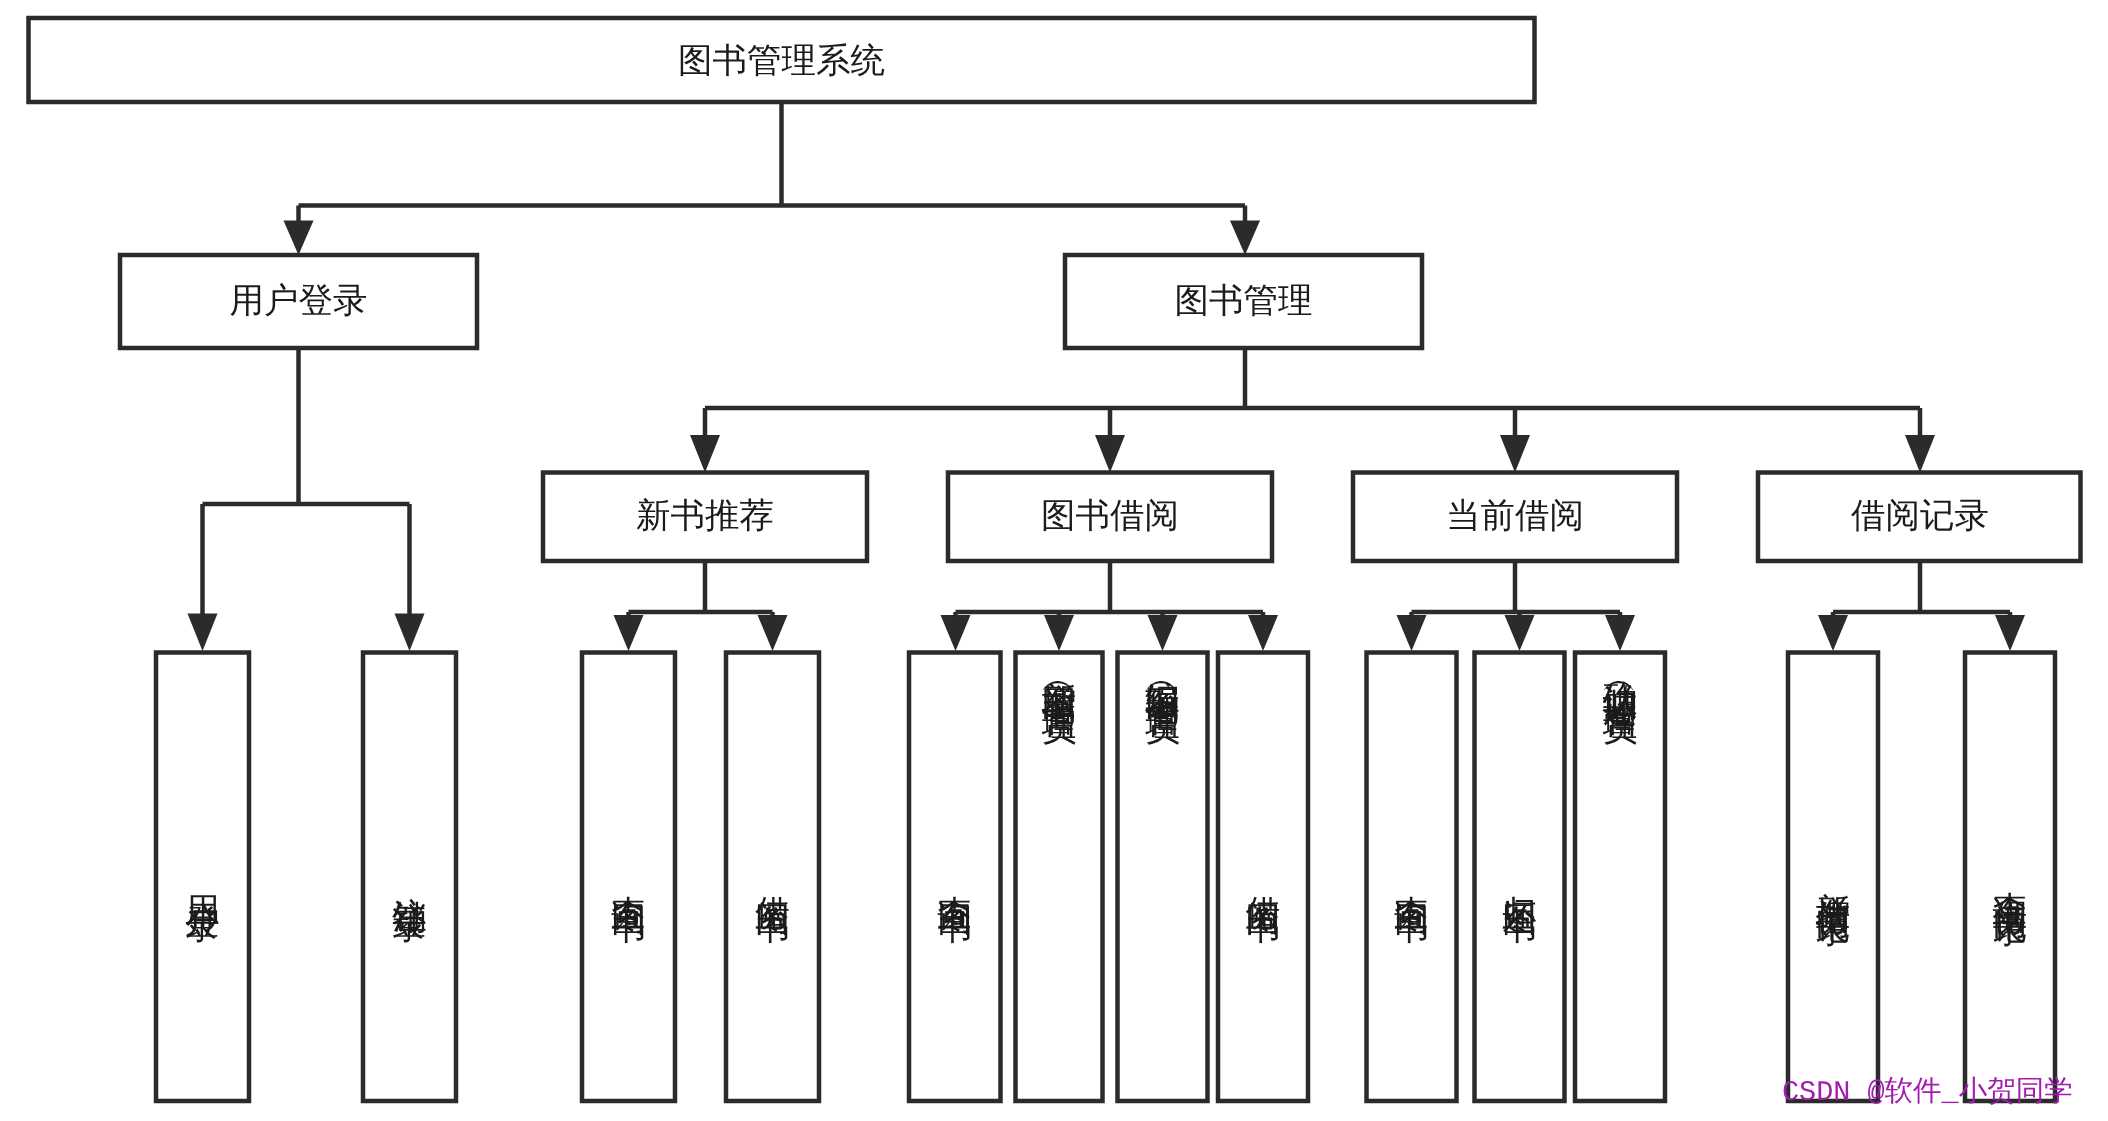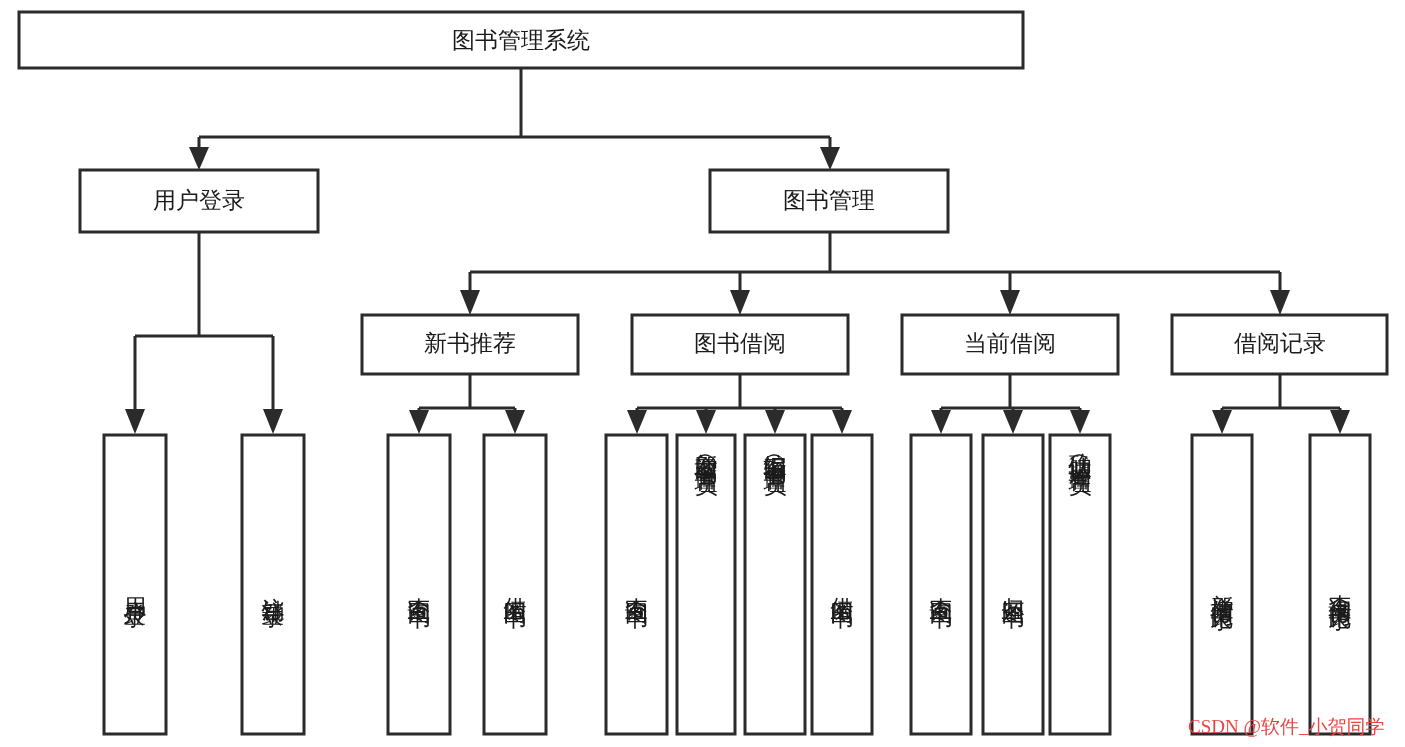--- a/index.html
+++ b/index.html
@@ -60,23 +60,23 @@
   }
   .leaf-label-wrap {
     position: absolute;
     display: flex;
     align-items: center;
     justify-content: center;
     pointer-events: none;
   }
   .watermark {
     position: absolute;
-    font-family: Liberation Serif, serif;
+    font-family: Liberation Mono, monospace;
     font-size: 19px;
-    color: #ef4444;
+    color: #a21caf;
     white-space: nowrap;
     left: 1188px;
     top: 714px;
   }
 </style>
 </head>
 <body>
 
 <div id="diagram-root">
 

